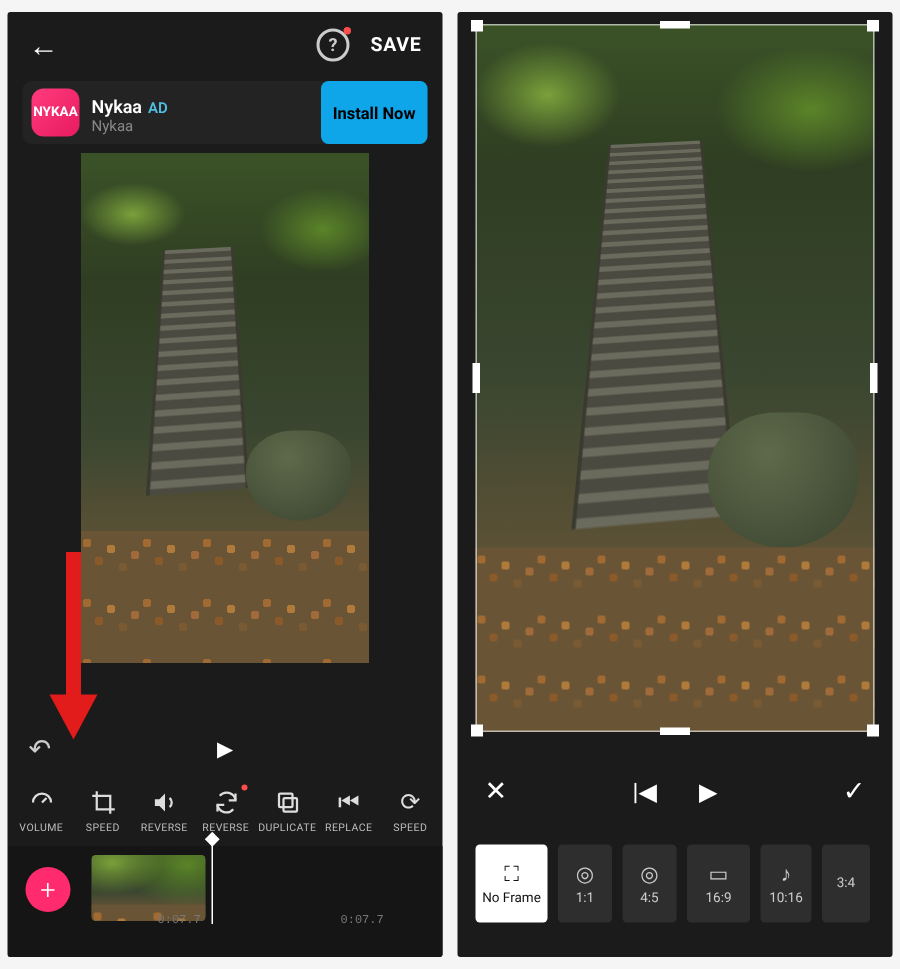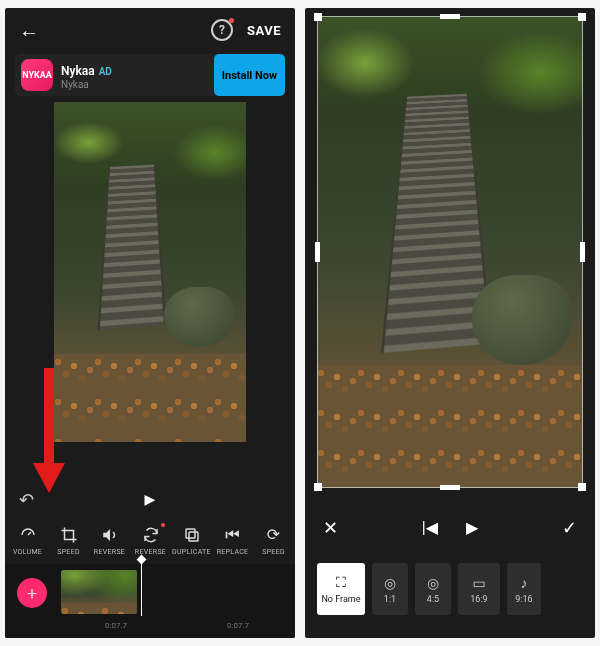--- a/index.html
+++ b/index.html
@@ -82,21 +82,21 @@
   .dot::after{content:"";position:absolute;top:-2px;right:6px;width:4px;height:4px;background:#ff4d4d;border-radius:50%;}
   .timeline {
     position:absolute; left:0; right:0; bottom:0; height:74px;
     background:#151515;
   }
   .addbtn { position:absolute; left:12px; top:14px; width:30px;height:30px;border-radius:50%;background:#ff2b6e;display:flex;align-items:center;justify-content:center;color:#fff;font-size:18px;font-weight:300;}
   .clip { position:absolute; left:56px; top:6px; width:76px; height:44px; background:#3a4a30;border-radius:3px;overflow:hidden;}
   .clip .mini{position:absolute;inset:0;}
   .playhead { position:absolute; left:136px; top:-6px; width:1px; height:58px; background:#fff;}
   .playhead::before{content:"";position:absolute;top:-2px;left:-3px;width:7px;height:7px;background:#fff;transform:rotate(45deg);}
-  .tstamp { position:absolute; bottom:8px; color:#777; font-size:8px; }
+  .tstamp { position:absolute; bottom:20px; color:#777; font-size:8px;font-family:Liberation Mono, monospace; }
   
   .crop-area {
     position:absolute; top:8px; left:12px; right:12px; height:472px;
     background:#2a3a24;
   }
   .crop-area .forest, .crop-area .stairs, .crop-area .rock, .crop-area .leaves { }
   .crop-area .forest { background:
     radial-gradient(ellipse 70px 50px at 18% 10%, #7aa03a 0%, transparent 70%),
     radial-gradient(ellipse 90px 60px at 84% 12%, #5a8428 0%, transparent 70%),
     linear-gradient(180deg, #3b5227 0%, #2f3e22 20%, #3a4630 50%, #5e5236 76%, #6b5738 100%);
@@ -269,16 +269,19 @@
     <div class="ratio r2">
       <div class="ric">◎</div>
       <div>4:5</div>
     </div>
     <div class="ratio r3">
       <div class="ric">▭</div>
       <div>16:9</div>
     </div>
     <div class="ratio r4">
       <div class="ric">♪</div>
-      <div>9:16</div>
+      <div>10:16</div>
+    </div>
+    <div class="ratio r5">
+      <div>3:4</div>
     </div>
   </div>
 </div>
 
 </body></html>

